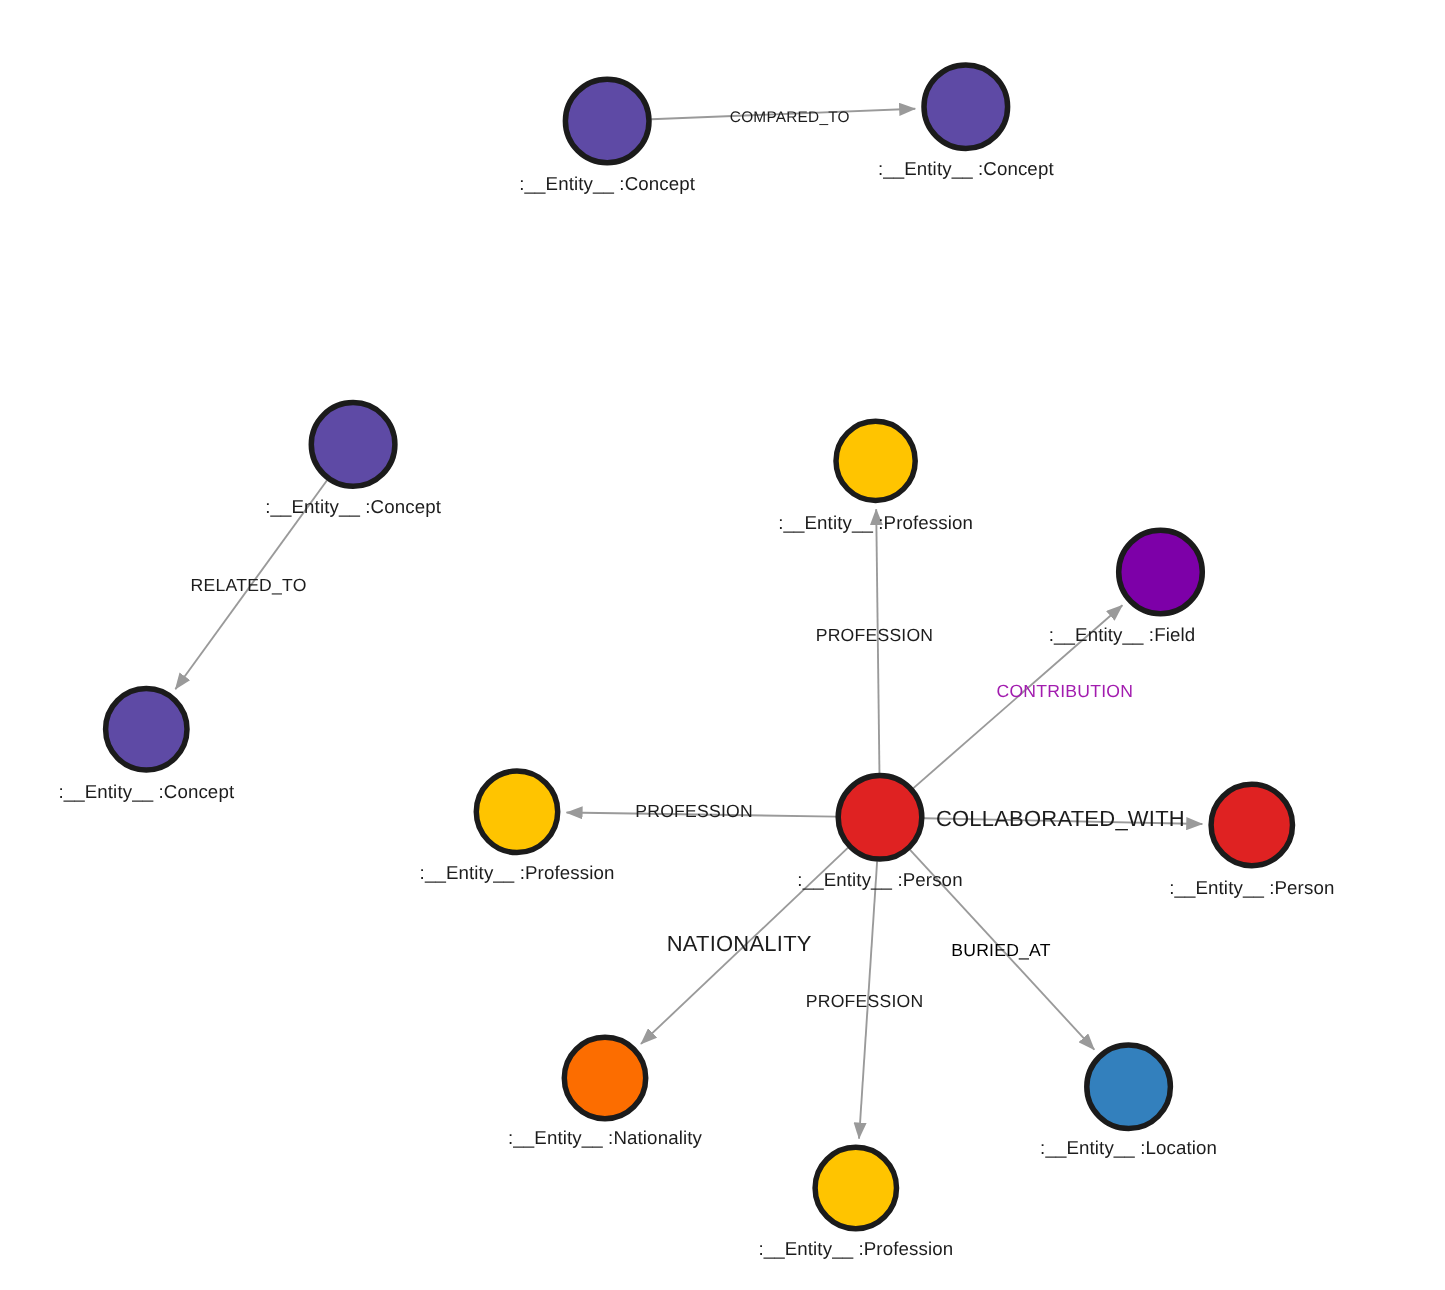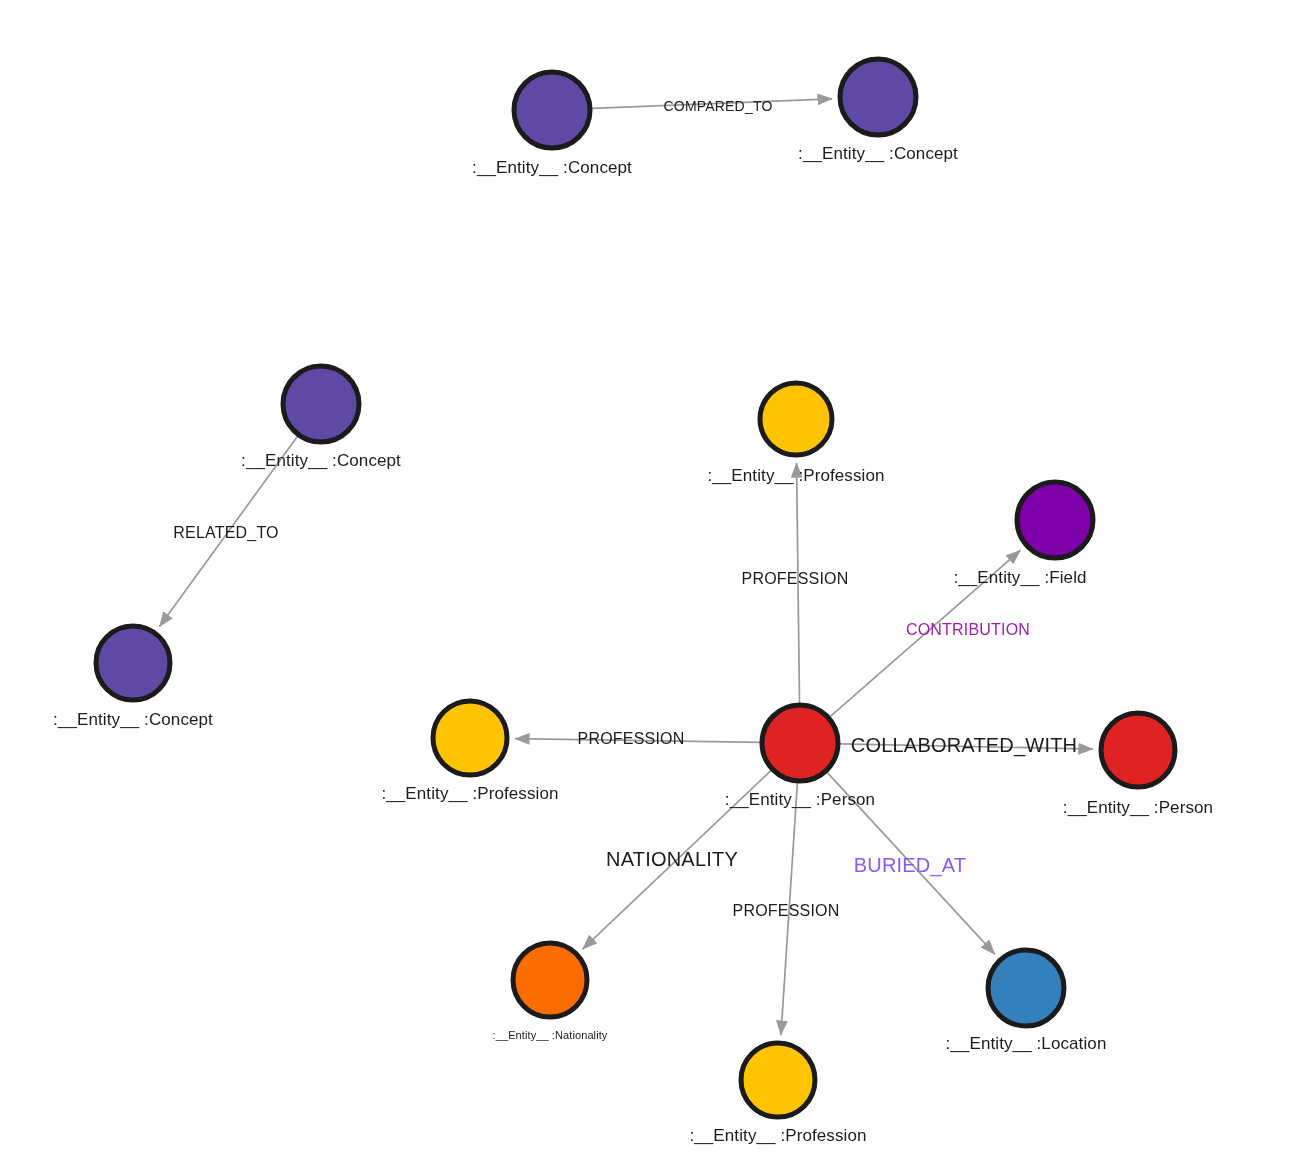--- a/index.html
+++ b/index.html
@@ -91,26 +91,26 @@
   <div id="labels-group">
       <div class="node-label" style="left: 552px; top: 168px; font-size: 17px; color: rgb(28, 28, 28);">:__Entity__ :Concept</div>
       <div class="node-label" style="left: 878px; top: 154px; font-size: 17px; color: rgb(28, 28, 28);">:__Entity__ :Concept</div>
       <div class="node-label" style="left: 321px; top: 461px; font-size: 17px; color: rgb(28, 28, 28);">:__Entity__ :Concept</div>
       <div class="node-label" style="left: 133px; top: 720px; font-size: 17px; color: rgb(28, 28, 28);">:__Entity__ :Concept</div>
       <div class="node-label" style="left: 796px; top: 476px; font-size: 17px; color: rgb(28, 28, 28);">:__Entity__ :Profession</div>
       <div class="node-label" style="left: 1020px; top: 578px; font-size: 17px; color: rgb(28, 28, 28);">:__Entity__ :Field</div>
       <div class="node-label" style="left: 800px; top: 800px; font-size: 17px; color: rgb(28, 28, 28);">:__Entity__ :Person</div>
       <div class="node-label" style="left: 1138px; top: 808px; font-size: 17px; color: rgb(28, 28, 28);">:__Entity__ :Person</div>
       <div class="node-label" style="left: 470px; top: 794px; font-size: 17px; color: rgb(28, 28, 28);">:__Entity__ :Profession</div>
-      <div class="node-label" style="left: 550px; top: 1035px; font-size: 11px; color: rgb(28, 28, 28); text-align: right;">:__Entity__ :Nationality</div>
+      <div class="node-label" style="left: 550px; top: 1035px; font-size: 17px; color: rgb(28, 28, 28); text-align: right;">:__Entity__ :Nationality</div>
       <div class="node-label" style="left: 1026px; top: 1044px; font-size: 17px; color: rgb(28, 28, 28);">:__Entity__ :Location</div>
       <div class="node-label" style="left: 778px; top: 1136px; font-size: 17px; color: rgb(28, 28, 28);">:__Entity__ :Profession</div>
       <div class="edge-label" style="left: 718px; top: 106px; font-size: 14px; color: rgb(28, 28, 28);">COMPARED_TO</div>
       <div class="edge-label" style="left: 226px; top: 533px; font-size: 16px; color: rgb(28, 28, 28); text-align: center;">RELATED_TO</div>
       <div class="edge-label" style="left: 795px; top: 579px; font-size: 16px; color: rgb(28, 28, 28);">PROFESSION</div>
       <div class="edge-label" style="left: 924px; top: 630px; font-size: 16px; color: #a21caf; margin-left: 44px;">CONTRIBUTION</div>
       <div class="edge-label" style="left: 631px; top: 739px; font-size: 16px; color: rgb(28, 28, 28);">PROFESSION</div>
       <div class="edge-label" style="left: 964px; top: 745px; font-size: 20px; color: rgb(28, 28, 28);">COLLABORATED_WITH</div>
       <div class="edge-label" style="left: 672px; top: 859px; font-size: 20px; color: rgb(28, 28, 28);">NATIONALITY</div>
       <div class="edge-label" style="left: 786px; top: 911px; font-size: 16px; color: rgb(28, 28, 28);">PROFESSION</div>
-      <div class="edge-label" style="left: 910px; top: 865px; font-size: 20px; color: #8b5cf6;">BURIED_AT</div>
+      <div class="edge-label" style="left: 910px; top: 865px; font-size: 16px; color: #000000;">BURIED_AT</div>
     </div>
 </div>
 
 </body></html>

